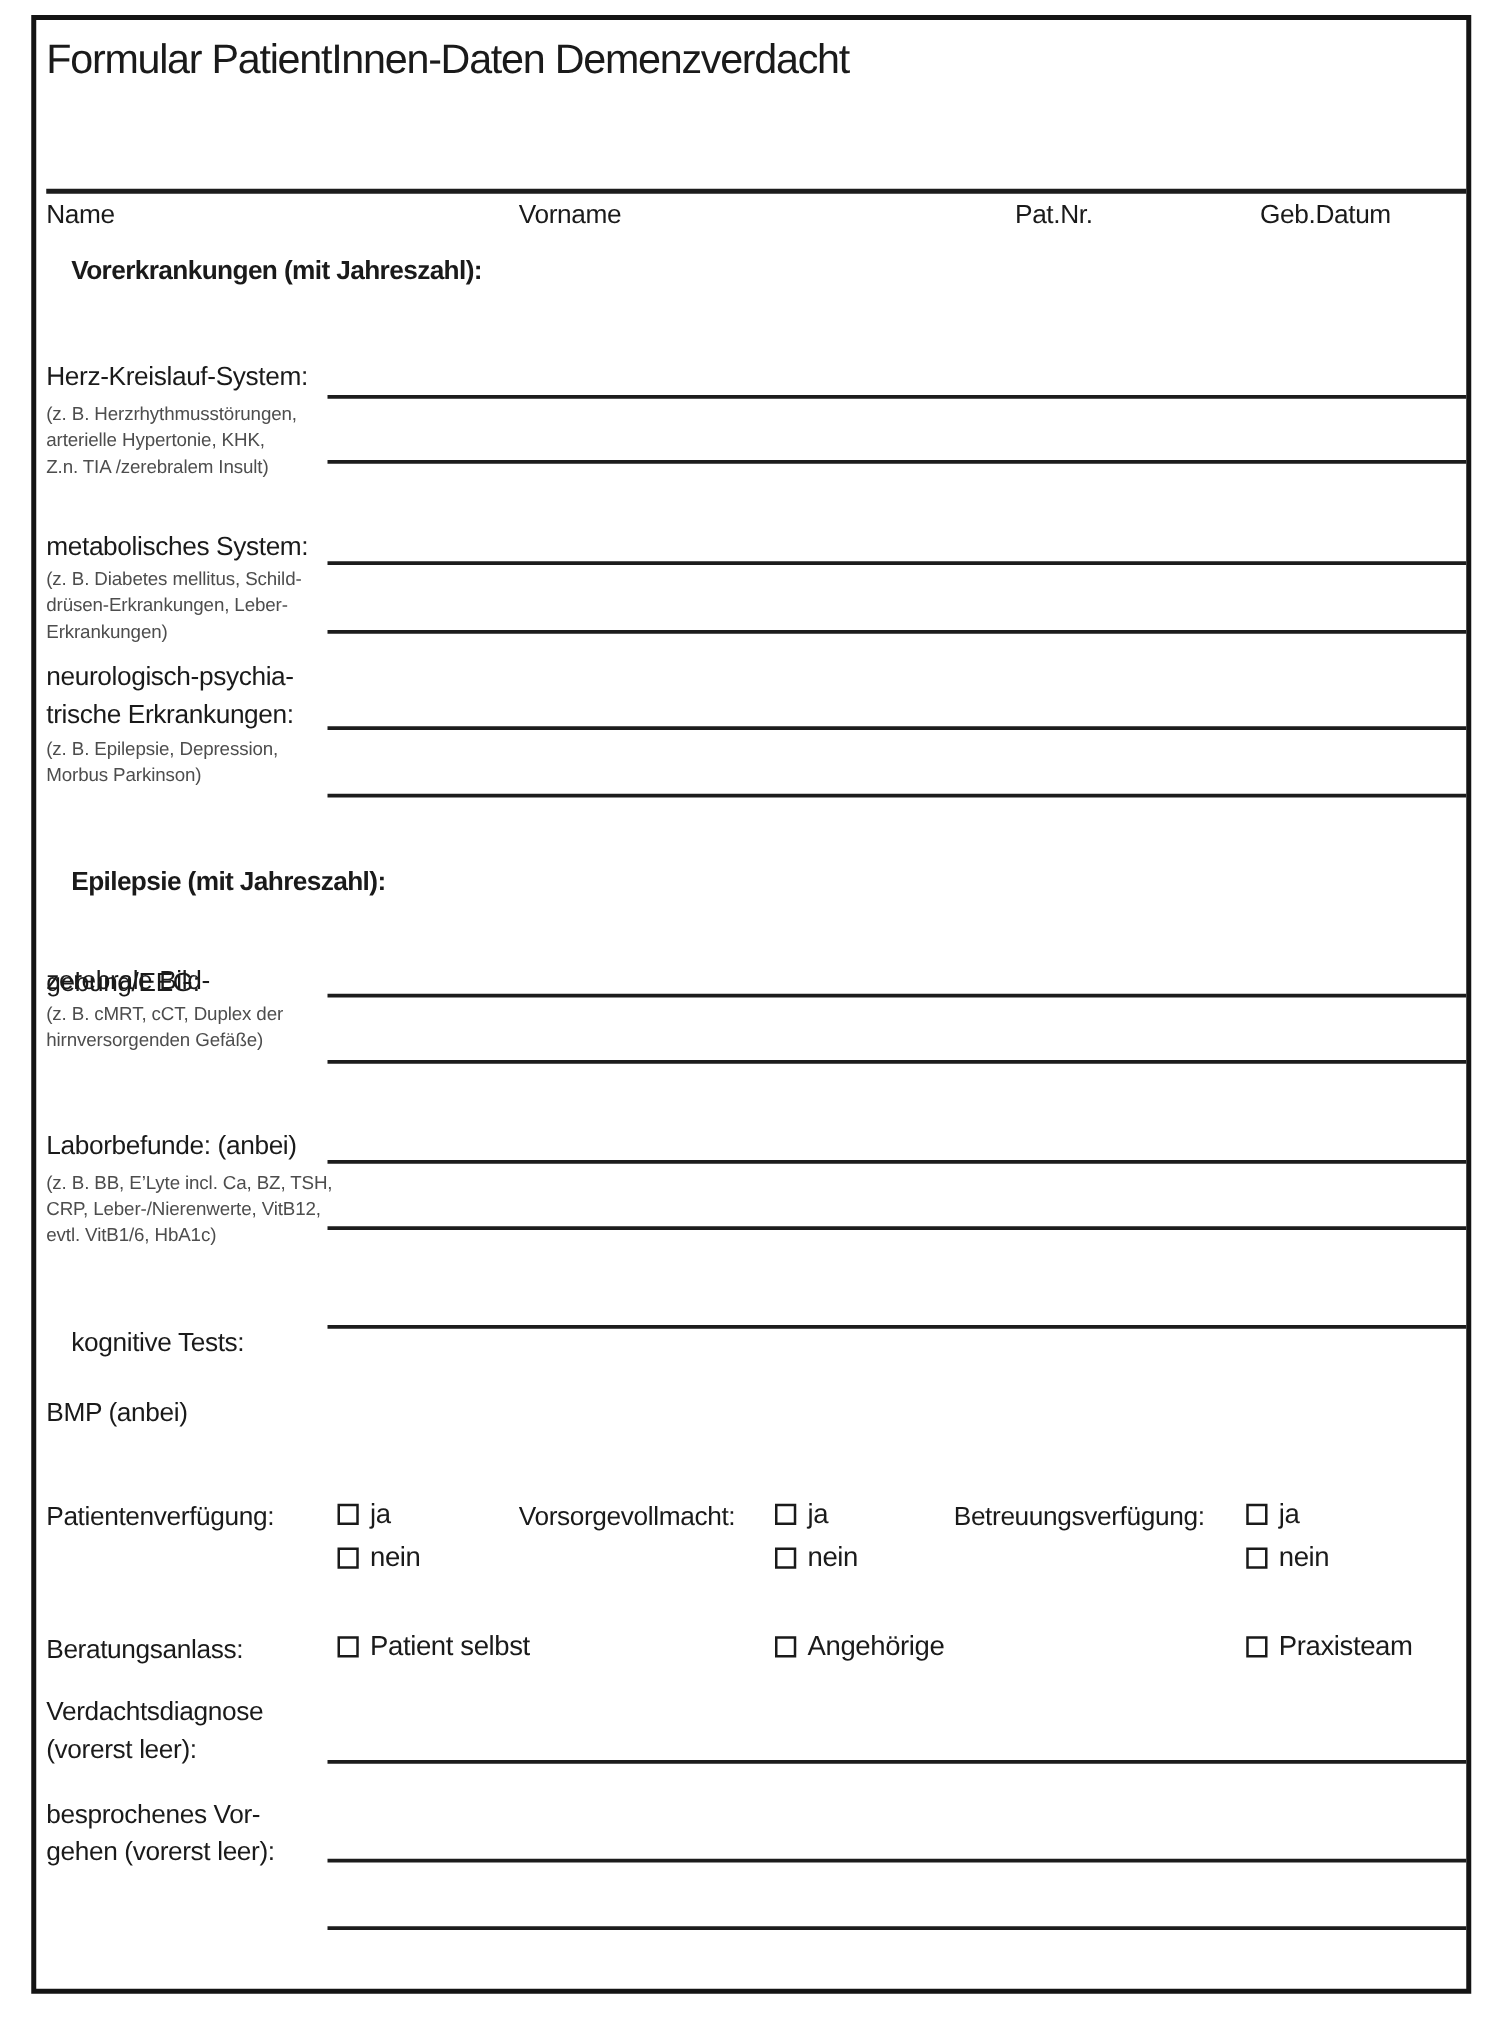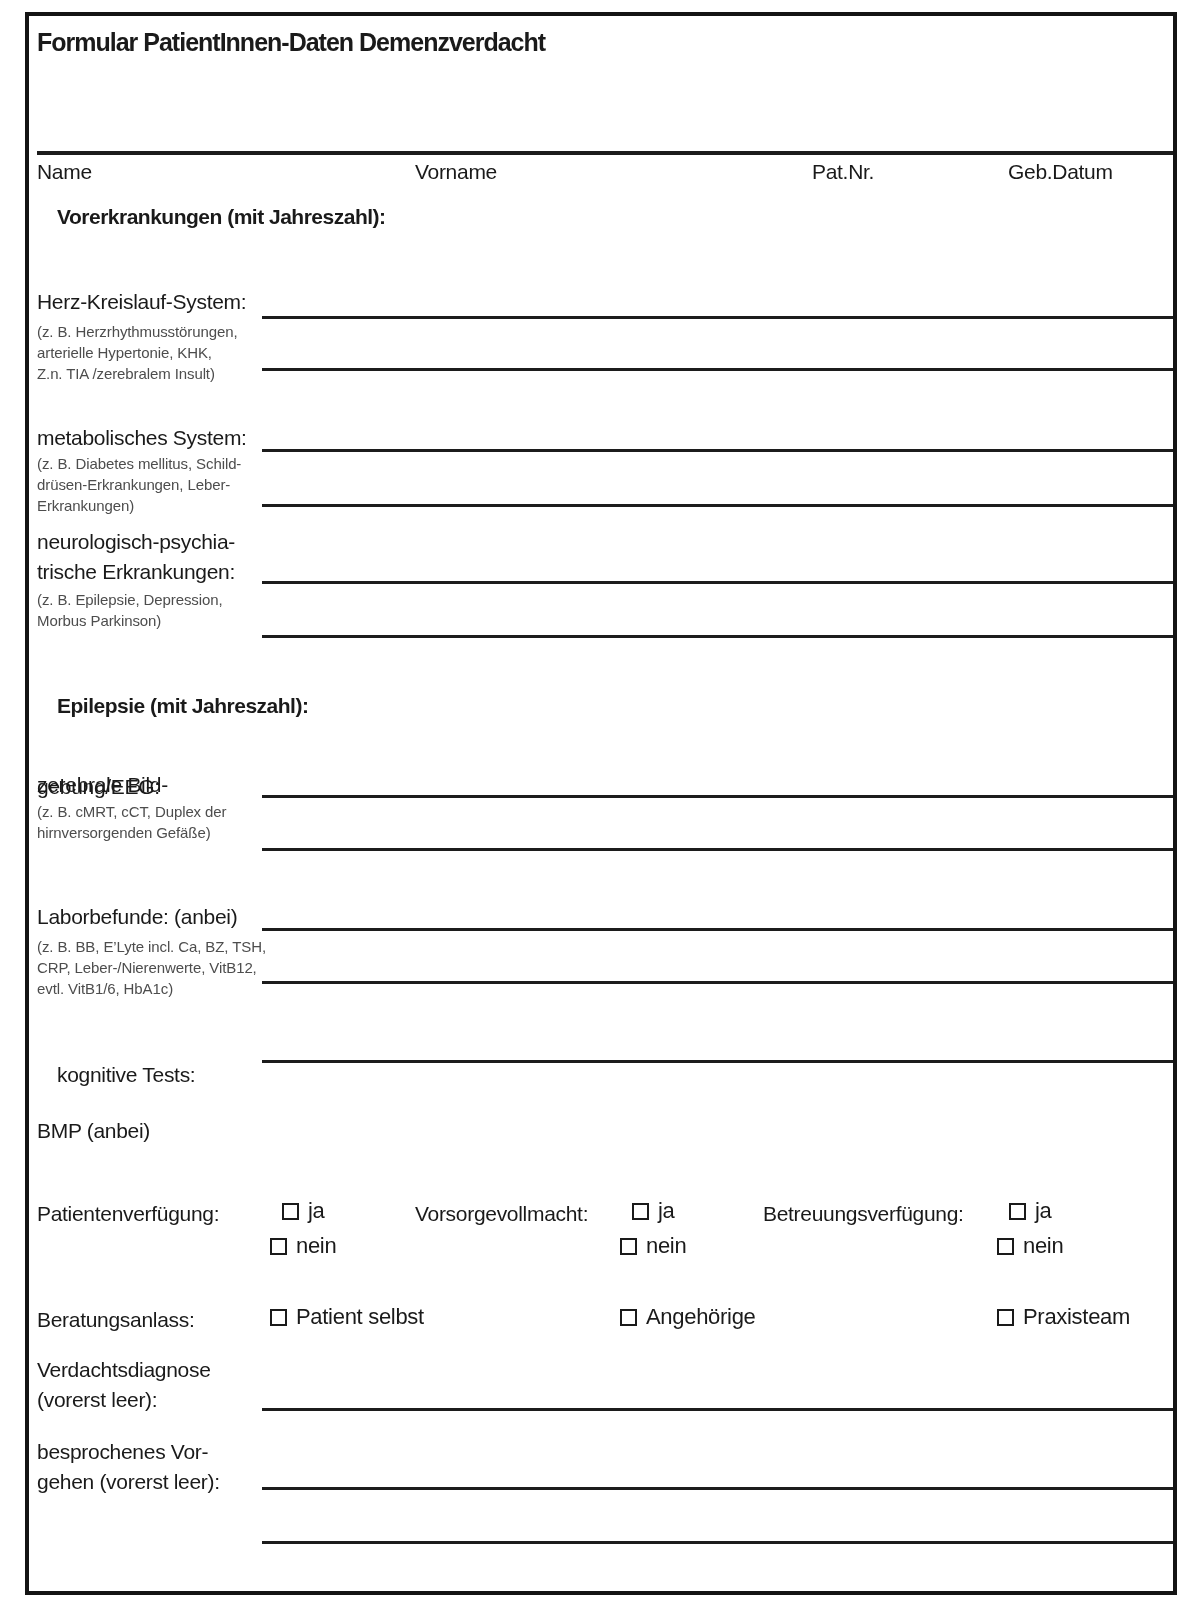--- a/index.html
+++ b/index.html
@@ -7,28 +7,28 @@
   body {
     width:1200px; height:1620px; position:relative;
     font-family:"Liberation Sans","DejaVu Sans",sans-serif;
     color:#1a1a1a; overflow:hidden;
   }
   .abs { position:absolute; }
   .border-rect {
     position:absolute; left:25px; top:12px; width:1152px; height:1583px;
     border:4px solid #141414; background:#fff;
   }
-  .title { font-size:25px; font-weight:bold; letter-spacing:-1px; white-space:nowrap; }
+  .title { font-size:33px; font-weight:normal; letter-spacing:-1px; white-space:nowrap; }
   .lbl  { font-size:21px; letter-spacing:-0.3px; white-space:nowrap; line-height:28px; }
   .bold { font-weight:bold; letter-spacing:-0.5px;margin-left:20px; }
   .hint { font-size:15px; line-height:21px; color:#4d4d4d; letter-spacing:-0.1px; white-space:nowrap; }
   .rule { position:absolute; height:3px; background:#1c1c1c; }
   .rule-thick { position:absolute; height:4px; background:#1c1c1c; }
   .stack { display:flex; flex-direction:column; gap:7px; }
-  .cbrow { display:flex; align-items:center; gap:9px; height:28px;justify-content:center; }
+  .cbrow { display:flex; align-items:center; gap:9px; height:28px; }
   .cb { width:17px; height:17px; border:2px solid #1a1a1a; background:#fff; flex:0 0 auto; }
   .opt-lbl { font-size:22px; letter-spacing:-0.3px; white-space:nowrap; }
 </style>
 </head>
 <body>
 
 <div class="border-rect"></div>
 
 <div class="abs title" style="left:37px; top:28px;">Formular PatientInnen-Daten Demenzverdacht</div>
 

